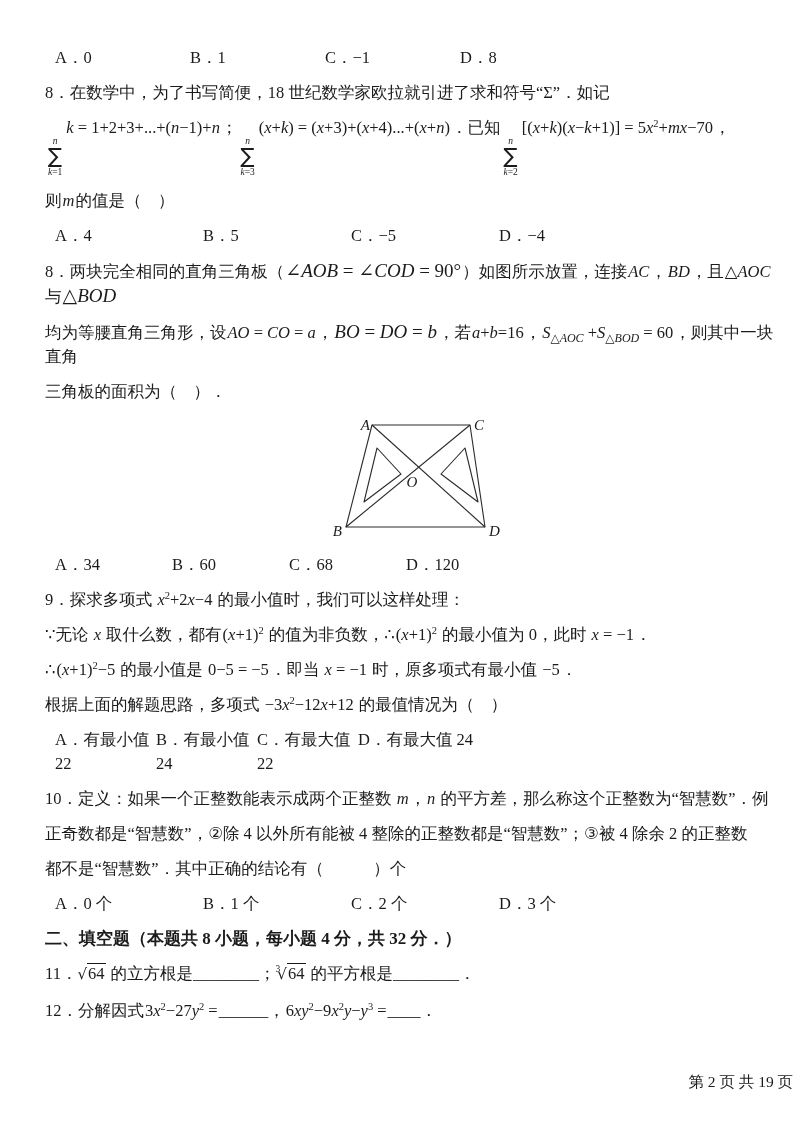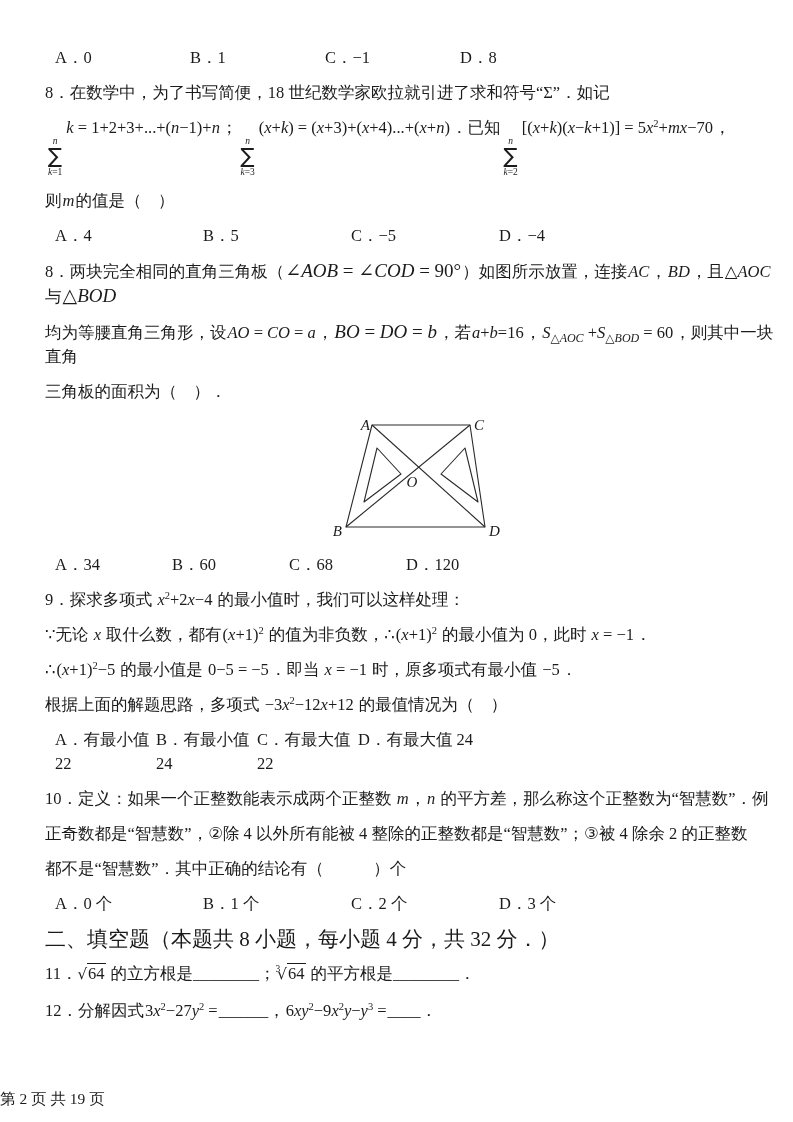--- a/index.html
+++ b/index.html
@@ -2,21 +2,21 @@
 <html><head>
 <meta charset="utf-8">
 <style>
   *{margin:0;padding:0;box-sizing:border-box}
   html,body{width:793px;height:1122px;overflow:hidden}
   body{background:#ffffff;color:#1b1b1b;
        font-family:"Liberation Serif","DejaVu Serif","DejaVu Sans",serif;
        font-size:16.5px;position:relative}
   .page{position:relative;width:100%;height:100%;padding:46px 16px 0 45px}
   .para{line-height:24px;margin-bottom:11px}
-  .para.heading{font-weight:normal;font-size:21px}
+  .para.heading{font-weight:bold;font-size:17px}
   .opts{display:flex;margin-bottom:11px;line-height:24px;padding-left:10px}
   .opts .opt{flex:0 0 auto}
   .opts.xl .opt{width:148px}
   .opts.lg .opt{width:135px}
   .opts.md .opt{width:117px}
   .opts.sm .opt{width:101px}
   .opts .opt:last-child{width:auto}
   i{font-style:italic}
   .run-math{font-style:normal;padding:0 1px;white-space:nowrap}
   .run-math.sm{font-size:19px}
@@ -24,21 +24,21 @@
   sub{font-size:12px;line-height:0}
   .rad{white-space:nowrap;display:inline-block}
   .rad-sign{font-family:"DejaVu Sans","DejaVu Serif",sans-serif;font-size:15px}
   .rad-body{border-top:1.1px solid #1b1b1b;padding:1px 2px 0 1px;display:inline-block;line-height:17px}
   .rad-ix{font-size:9.5px;position:relative;top:-7px;margin-right:-3px}
   .sig{display:inline-flex;flex-direction:column;align-items:center;
        vertical-align:-11px;line-height:1;margin:0 3px}
   .sig-t,.sig-b{font-size:9.5px;line-height:1.1}
   .sig-g{font-size:21px;line-height:1;font-family:"DejaVu Sans",sans-serif}
   .fig{text-align:center;margin:2px 0 8px;line-height:0}
-  .footer{position:absolute;left:0;right:0;bottom:12px;text-align:left;font-size:15.5px}
+  .footer{position:absolute;left:0;right:0;bottom:29px;text-align:right;font-size:15.5px}
 </style>
 </head>
 <body>
 
 <div class="page">
   <div id="doc">
       <div class="opts lg">
         <span class="opt">A．0</span>
         <span class="opt">B．1</span>
         <span class="opt">C．−1</span>

